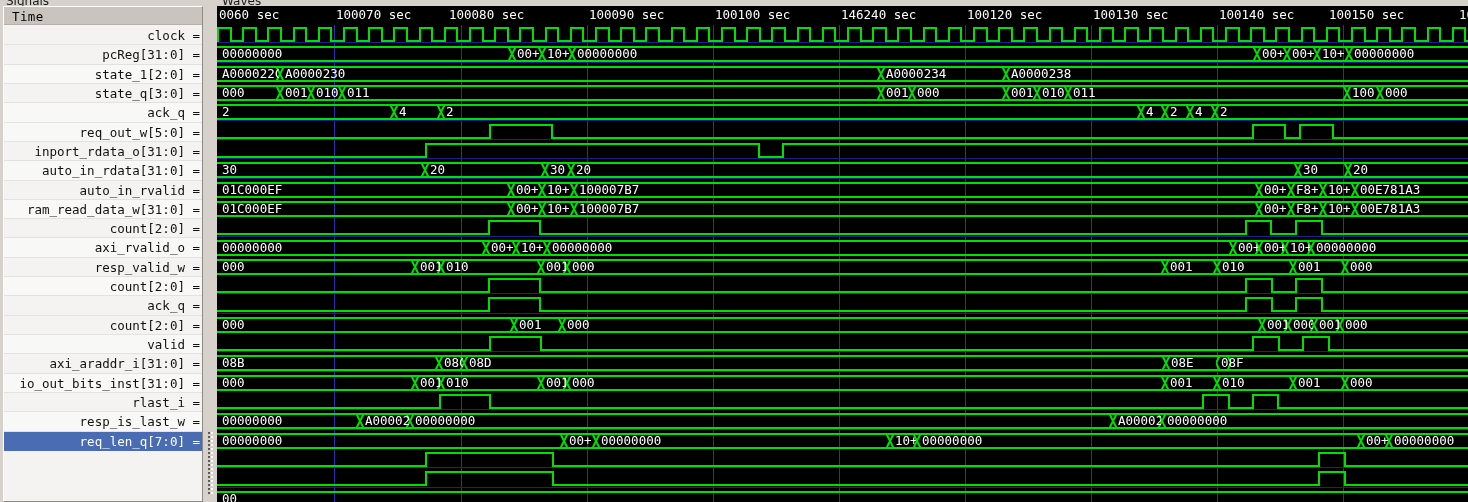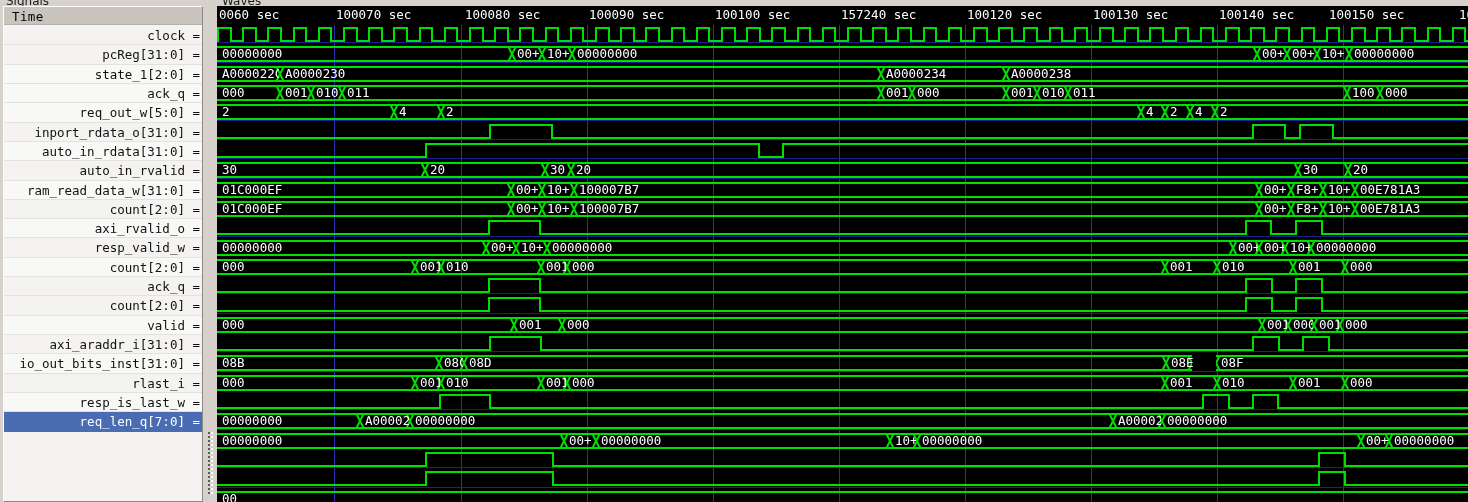--- a/index.html
+++ b/index.html
@@ -69,20 +69,21 @@
   <div id="signals-pane">
     <div id="signals-title">Signals</div>
     <div id="signals-frame">
       <div id="time-header">
         <span>Time</span>
       </div>
       <div id="sig-list">
           <div class="sig-row"><span>clock =</span></div>
           <div class="sig-row"><span>pcReg[31:0] =</span></div>
           <div class="sig-row alt"><span>state_1[2:0] =</span></div>
+          <div class="sig-row"><span>state_q[3:0] =</span></div>
           <div class="sig-row alt"><span>ack_q =</span></div>
           <div class="sig-row alt"><span>req_out_w[5:0] =</span></div>
           <div class="sig-row"><span>inport_rdata_o[31:0] =</span></div>
           <div class="sig-row alt"><span>auto_in_rdata[31:0] =</span></div>
           <div class="sig-row"><span>auto_in_rvalid =</span></div>
           <div class="sig-row alt"><span>ram_read_data_w[31:0] =</span></div>
           <div class="sig-row"><span>count[2:0] =</span></div>
           <div class="sig-row alt"><span>axi_rvalid_o =</span></div>
           <div class="sig-row"><span>resp_valid_w =</span></div>
           <div class="sig-row alt"><span>count[2:0] =</span></div>
@@ -132,24 +133,24 @@
       <i class="b" style="top: 56px;"></i>
       <i style="top: 60px;"></i>
       <i class="b" style="top: 60px;"></i>
     </div>
 
   <div id="waves-title">Waves</div>
   <div id="waves-pane">
     <div id="ruler">
         <div class="tk" style="left: 2px;">0060 sec</div>
         <div class="tk" style="left: 119px;">100070 sec</div>
-        <div class="tk" style="left: 248px;">100080 sec</div>
+        <div class="tk" style="left: 232px;">100080 sec</div>
         <div class="tk" style="left: 372px;">100090 sec</div>
         <div class="tk" style="left: 498px;">100100 sec</div>
-        <div class="tk" style="left: 624px;">157240 sec</div>
+        <div class="tk" style="left: 624px;">146240 sec</div>
         <div class="tk" style="left: 750px;">100120 sec</div>
         <div class="tk" style="left: 876px;">100130 sec</div>
         <div class="tk" style="left: 1002px;">100140 sec</div>
         <div class="tk" style="left: 1112px;">100150 sec</div>
         <div class="tk" style="left: 1242px;">10</div>
       </div>
     <div id="wave-body">
         <div class="gl" style="left: 117px;"></div>
         <div class="gl" style="left: 244px;"></div>
         <div class="gl" style="left: 370px;"></div>
@@ -1557,21 +1558,21 @@
                 <path d="M4,0 L0,8 L4,16" fill="none" stroke="#00e000" stroke-width="2"></path>
               </svg>
             </div>
             <div class="cap" style="right: 0px;">
               <svg width="4" height="16">
                 <path d="M0,0 L4,8 L0,16" fill="none" stroke="#00e000" stroke-width="2"></path>
               </svg>
             </div>
             <div class="txt" style="max-width: 696px;">08D</div>
           </div>
-          <div class="bus" style="left: 949px; top: 2px; width: 26px;">
+          <div class="bus" style="left: 949px; top: 2px; width: 65px;">
             <div class="rail t"></div>
             <div class="rail b"></div>
             <div class="cap" style="left: 0px;">
               <svg width="4" height="16">
                 <path d="M4,0 L0,8 L4,16" fill="none" stroke="#00e000" stroke-width="2"></path>
               </svg>
             </div>
             <div class="cap" style="right: 0px;">
               <svg width="4" height="16">
                 <path d="M0,0 L4,8 L0,16" fill="none" stroke="#00e000" stroke-width="2"></path>

